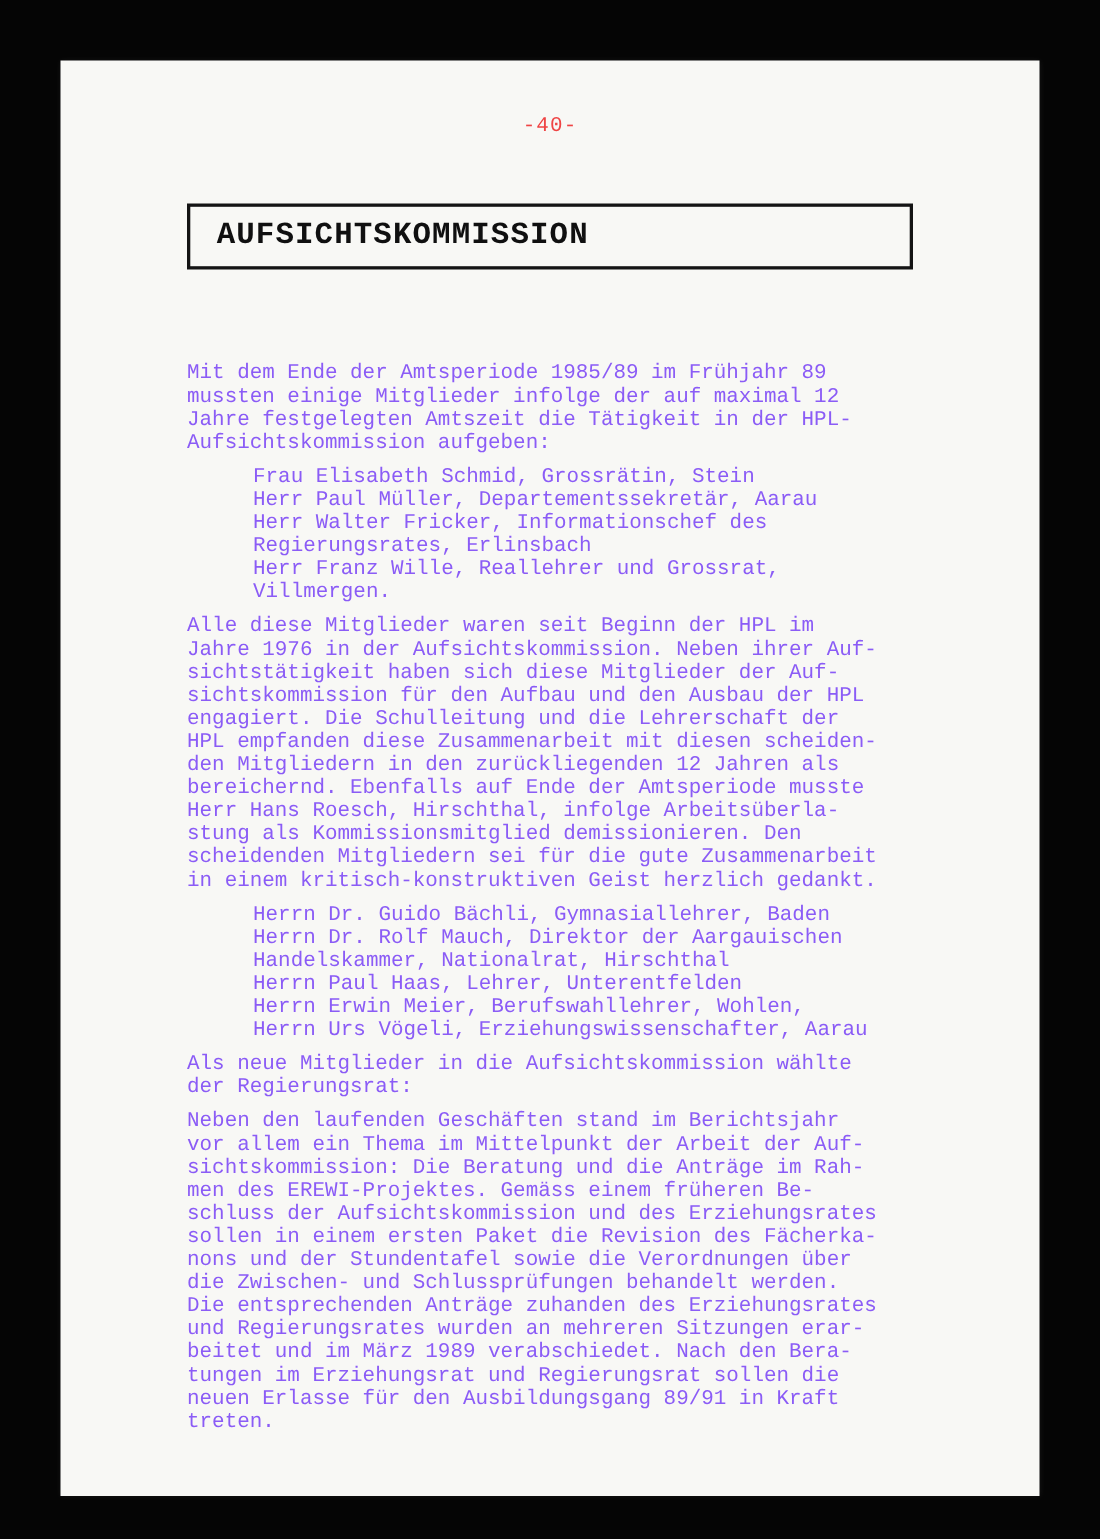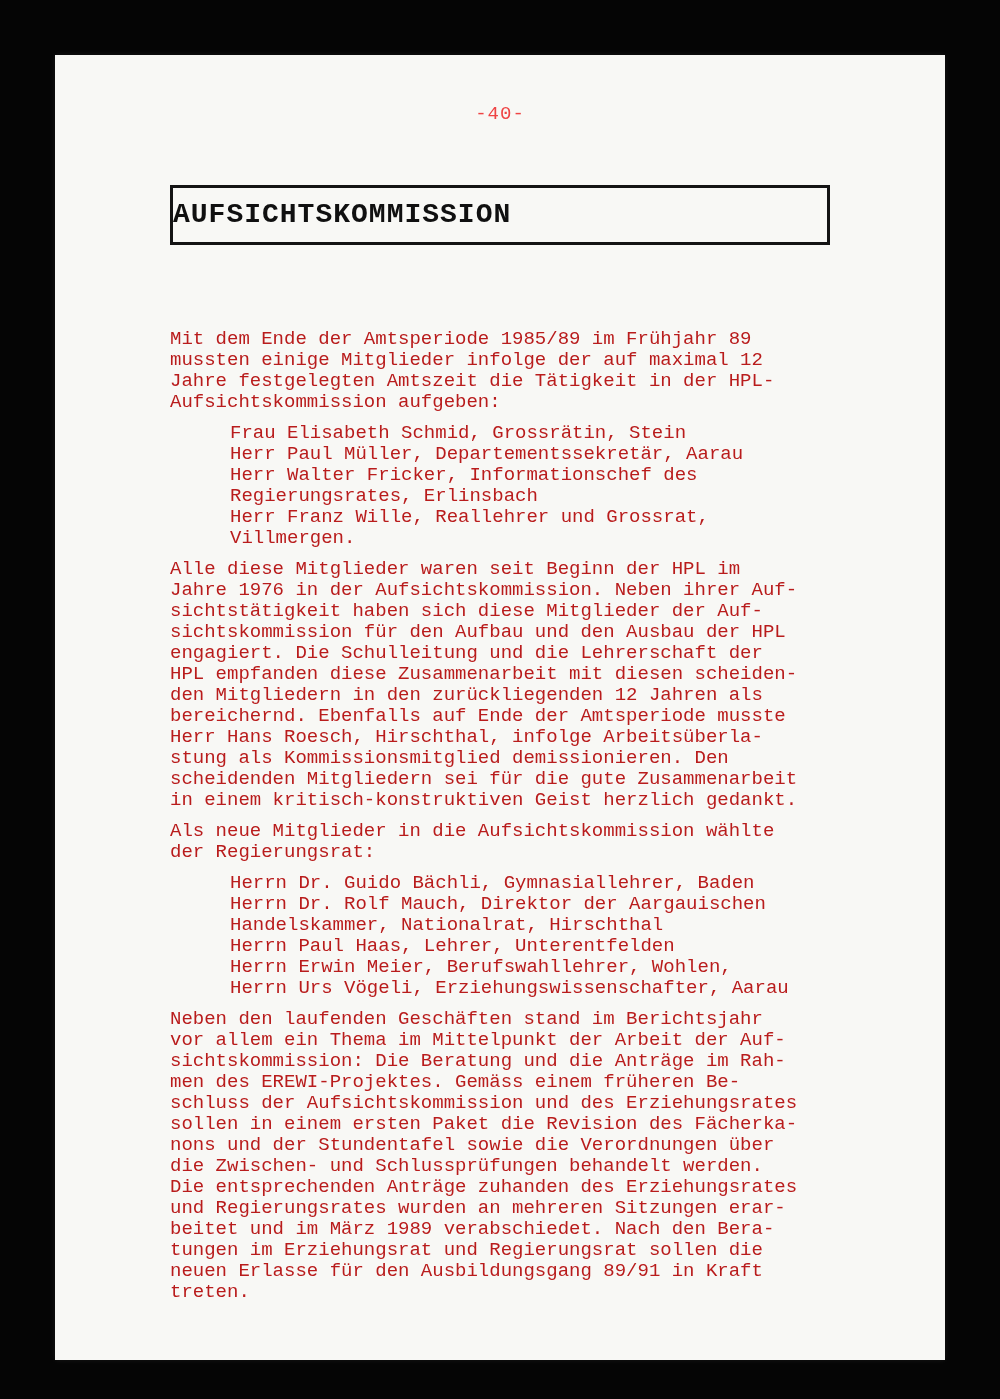--- a/index.html
+++ b/index.html
@@ -34,34 +34,34 @@
   .page-number {
     text-align: center;
     font-size: 19px;
     letter-spacing: 1px;
     color: #ef4444;
     margin-bottom: 0;
   }
   .title-box {
     margin-top: 60px;
     border: 3px solid #141414;
-    padding: 11px 12px 12px 0;
+    padding: 11px 12px 12px 24px;
     background: #f8f8f5;
   }
   .title-text {
     font-size: 28px;
     font-weight: bold;
     letter-spacing: 1px;
     color: #101010;
   }
   .content {
     margin-top: 84px;
     font-size: 19px;
     line-height: 21px;
-    color: #b91c1c;
+    color: #8b5cf6;
   }
   .block {
     white-space: pre-wrap;
   }
   .block + .block {
     margin-top: 10px;
   }
   .indented {
     margin-left: 60px;
   }
@@ -98,29 +98,29 @@
 sichtskommission für den Aufbau und den Ausbau der HPL
 engagiert. Die Schulleitung und die Lehrerschaft der
 HPL empfanden diese Zusammenarbeit mit diesen scheiden-
 den Mitgliedern in den zurückliegenden 12 Jahren als
 bereichernd. Ebenfalls auf Ende der Amtsperiode musste
 Herr Hans Roesch, Hirschthal, infolge Arbeitsüberla-
 stung als Kommissionsmitglied demissionieren. Den
 scheidenden Mitgliedern sei für die gute Zusammenarbeit
 in einem kritisch-konstruktiven Geist herzlich gedankt.</div>
 
-      <div class="block">Als neue Mitglieder in die Aufsichtskommission wählte
-der Regierungsrat:</div>
-
       <div class="block indented">Herrn Dr. Guido Bächli, Gymnasiallehrer, Baden
 Herrn Dr. Rolf Mauch, Direktor der Aargauischen
 Handelskammer, Nationalrat, Hirschthal
 Herrn Paul Haas, Lehrer, Unterentfelden
 Herrn Erwin Meier, Berufswahllehrer, Wohlen,
 Herrn Urs Vögeli, Erziehungswissenschafter, Aarau</div>
+
+      <div class="block">Als neue Mitglieder in die Aufsichtskommission wählte
+der Regierungsrat:</div>
 
       <div class="block">Neben den laufenden Geschäften stand im Berichtsjahr
 vor allem ein Thema im Mittelpunkt der Arbeit der Auf-
 sichtskommission: Die Beratung und die Anträge im Rah-
 men des EREWI-Projektes. Gemäss einem früheren Be-
 schluss der Aufsichtskommission und des Erziehungsrates
 sollen in einem ersten Paket die Revision des Fächerka-
 nons und der Stundentafel sowie die Verordnungen über
 die Zwischen- und Schlussprüfungen behandelt werden.
 Die entsprechenden Anträge zuhanden des Erziehungsrates

